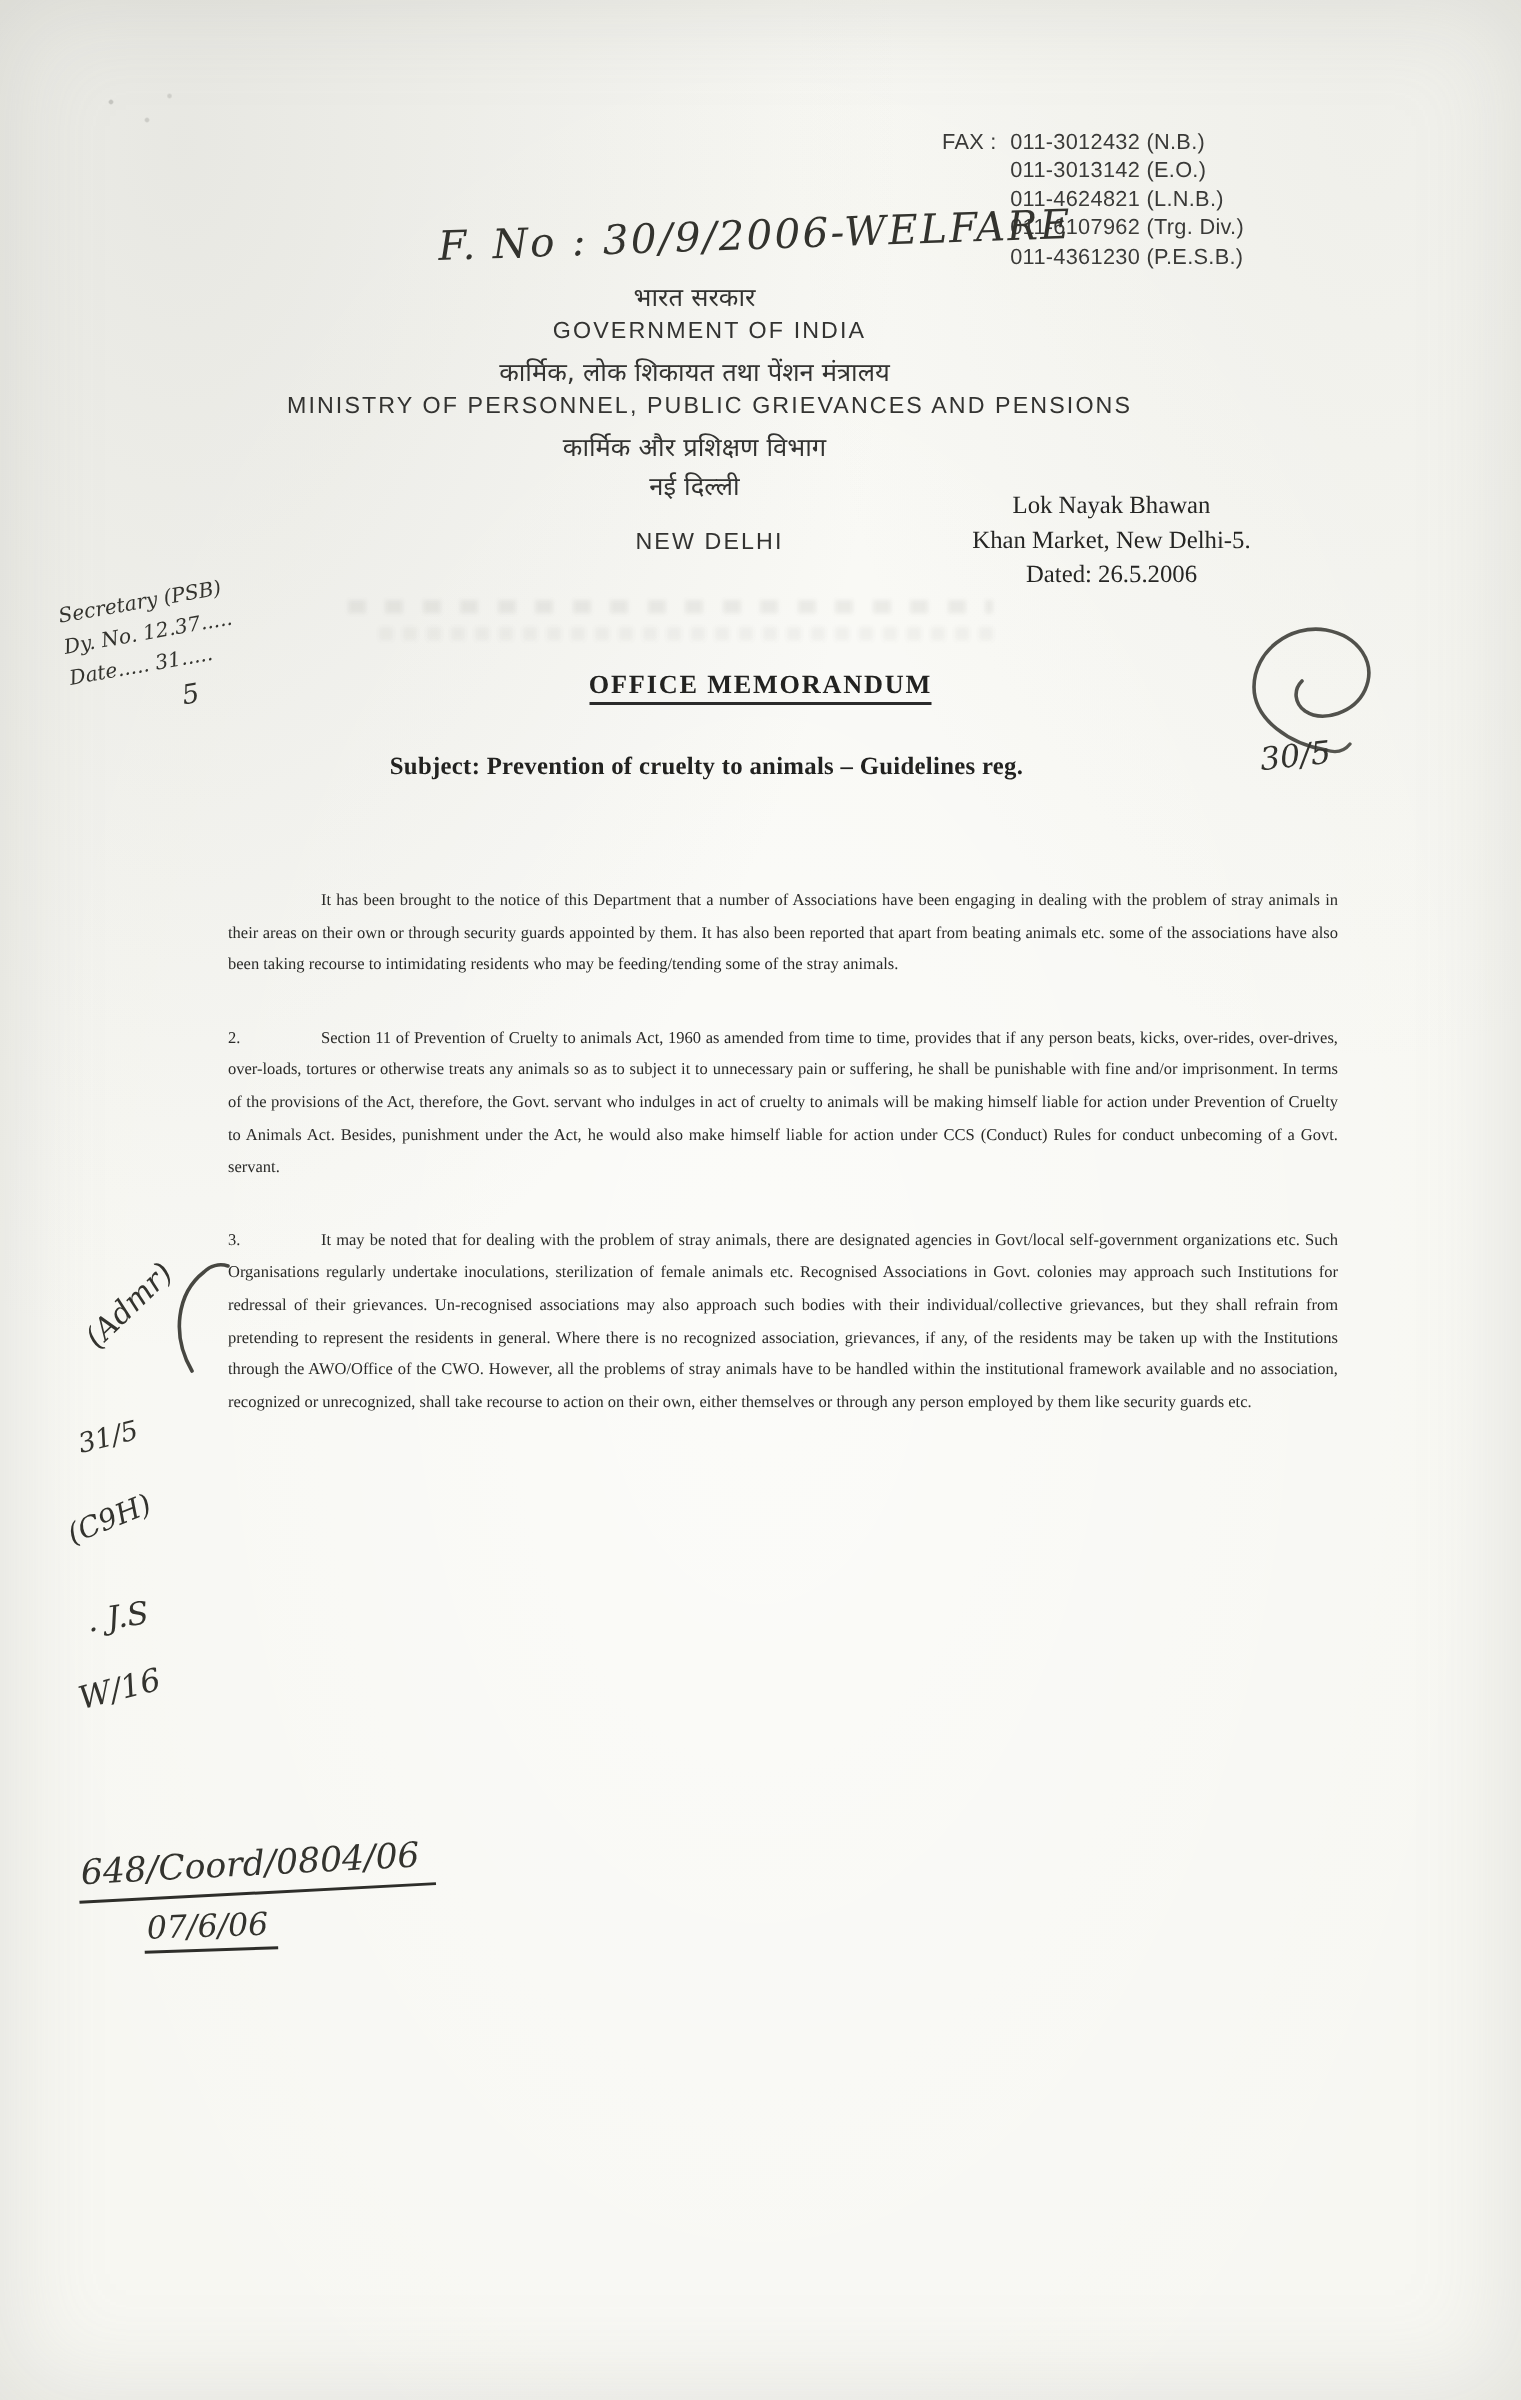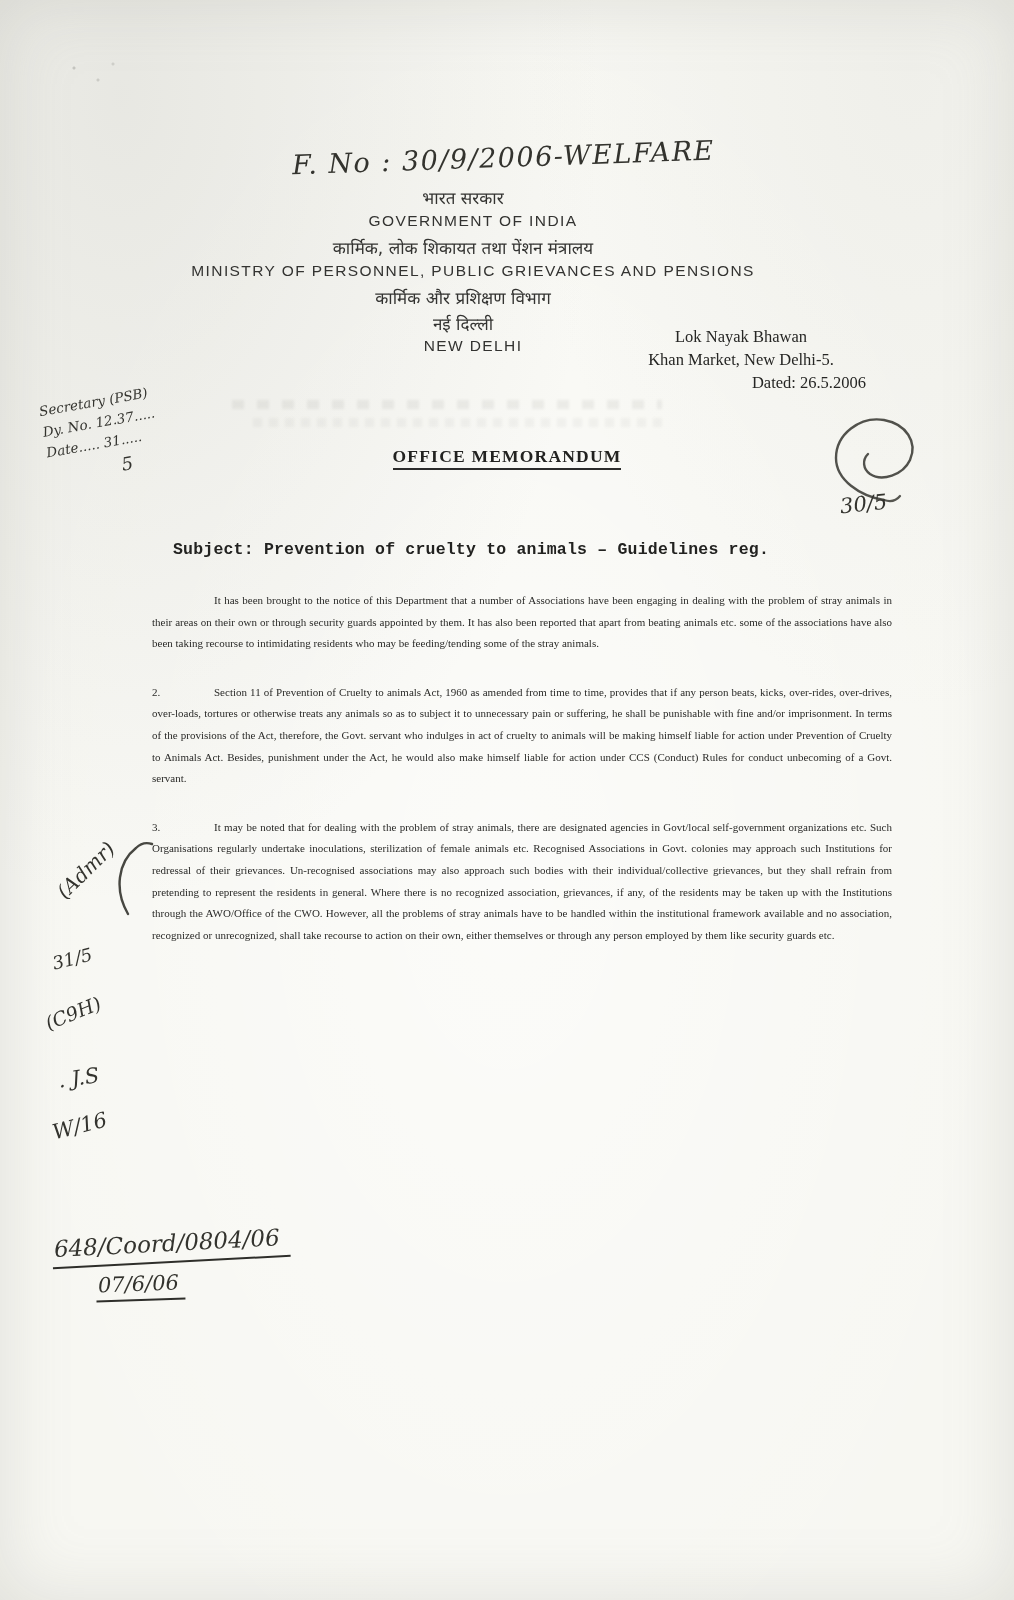--- a/index.html
+++ b/index.html
@@ -27,35 +27,35 @@
     display:flex; gap:9px; letter-spacing:0.2px;
   }
   .fax .lines div { white-space:nowrap; }
 
   .header {
     position:absolute; left:0; top:186px; width:912px;
     text-align:center; color:#333331;padding-left:14px;
   }
   .h-hindi { font-family:"DejaVu Sans", sans-serif; font-size:17px; margin-bottom:3px; }
   .h-eng   { font-family:"Liberation Sans", sans-serif; font-size:15.5px; letter-spacing:1.4px; margin-bottom:6px;margin-left:20px; }
-  .h-city  { margin-bottom:2px; }
+  .h-city  { margin-bottom:18px; }
 
   .address {
     position:absolute; left:616px; top:326px; width:250px;
     font-size:16.5px; line-height:1.38; text-align:center; color:#262624;
   }
-  .address .dated { text-align:right; }
+  .address .dated { text-align:center; }
 
   .memo-title-wrap { position:absolute; left:0; top:446px; width:1014px; text-align:center; }
   .memo-title {
     display:inline-block; font-weight:bold; font-size:17.5px; letter-spacing:1.2px;
     border-bottom:2px solid #2b2b2b; padding-bottom:1px; color:#222220;
   }
 
-  .subject-wrap { position:absolute; left:0; top:540px; width:942px; text-align:center;font-family:Liberation Mono, monospace; }
+  .subject-wrap { position:absolute; left:0; top:501px; width:942px; text-align:center; }
   .subject { font-weight:bold; font-size:16.5px; color:#222220; letter-spacing:0.2px; }
 
   .body-block { position:absolute; left:152px; top:590px; width:740px; }
   .body-para {
     font-size:11px; line-height:21.6px; text-align:justify; color:#2a2a28;
     margin-bottom:27px;
   }
   .body-para .para-num { display:inline-block; width:62px; }
   .indent-first { text-indent:62px; }
 
@@ -102,20 +102,30 @@
       radial-gradient(circle at 85% 20%, rgba(90,90,85,0.35) 1px, transparent 2px);
   }
 </style>
 </head>
 <body>
 
 <div class="page">
 
   <div class="corner-dots"></div>
 
+  <div class="fax">
+    <div>FAX :</div>
+    <div class="lines">
+      <div>011-3012432 (N.B.)</div>
+      <div>011-3013142 (E.O.)</div>
+      <div>011-4624821 (L.N.B.)</div>
+      <div>011-6107962 (Trg. Div.)</div>
+      <div>011-4361230 (P.E.S.B.)</div>
+    </div>
+  </div>
 
   <div class="hand fno">F. No : 30/9/2006-WELFARE</div>
 
   <div class="header">
     <div class="h-hindi">भारत सरकार</div>
     <div class="h-eng">GOVERNMENT OF INDIA</div>
     <div class="h-hindi">कार्मिक, लोक शिकायत तथा पेंशन मंत्रालय</div>
     <div class="h-eng">MINISTRY OF PERSONNEL, PUBLIC GRIEVANCES AND PENSIONS</div>
     <div class="h-hindi">कार्मिक और प्रशिक्षण विभाग</div>
     <div class="h-hindi h-city">नई दिल्ली</div>

